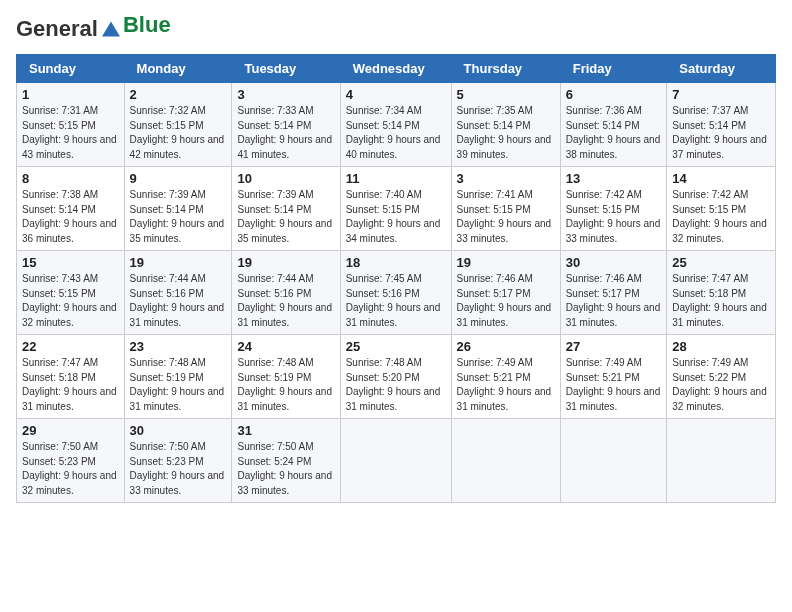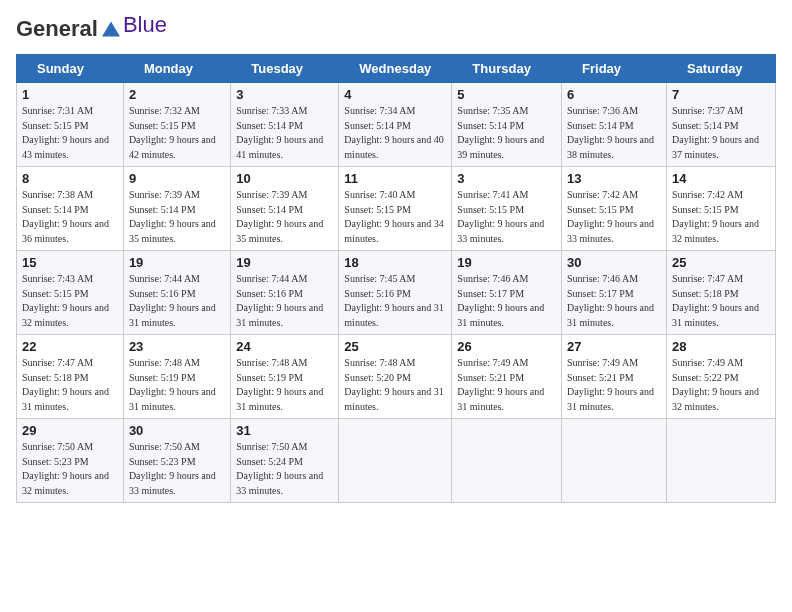--- a/index.html
+++ b/index.html
@@ -35,21 +35,21 @@
     }
     .calendar {
       width: 100%;
       border-collapse: collapse;
       font-size: 10.5px;
     }
     .calendar thead th {
       background-color: #2d6db5;
       color: #fff;
       text-align: left;
-      padding: 6px 20px;
+      padding: 6px 12px;
       font-size: 13px;
       font-weight: bold;
       border: 1px solid #2d6db5;
     }
     .calendar tbody td {
       border: 1px solid #ccc;
       vertical-align: top;
       padding: 4px 5px;
       width: 113px;
       background: #fff;
@@ -64,38 +64,37 @@
       font-size: 13px;
       font-weight: bold;
       color: #222;
       display: block;
       margin-bottom: 2px;
     }
     .day-detail {
       color: #333;
       line-height: 1.45;
       font-size: 10px;
-      font-family: Liberation Serif, serif;
     }
     .empty-cell {
       background: #f5f7fa !important;
     }
   </style>
 </head>
 <body>
 
 <div class="header">
   <div class="logo">
   <div style="display:flex;align-items:center;">
     <span style="font-size:22px;font-weight:bold;color:#333;">General</span>
     <svg width="22" height="18" viewBox="0 0 30 26" style="margin:0 1px 0 2px;">
       <polygon points="15,2 28,24 2,24" fill="#2d6db5"></polygon>
     </svg>
   </div>
-  <div style="font-size:22px;font-weight:normal;color:#4c1d95;margin-top:-4px;">Blue</div>
+  <div style="font-size:22px;font-weight:bold;color:#15803d;margin-top:-4px;">Blue</div>
 </div>
   <div class="title-block">
     <div class="month-title"></div>
     <div class="location"></div>
   </div>
 </div>
 
 <table class="calendar">
   <thead>
     <tr id="weekday-header">

